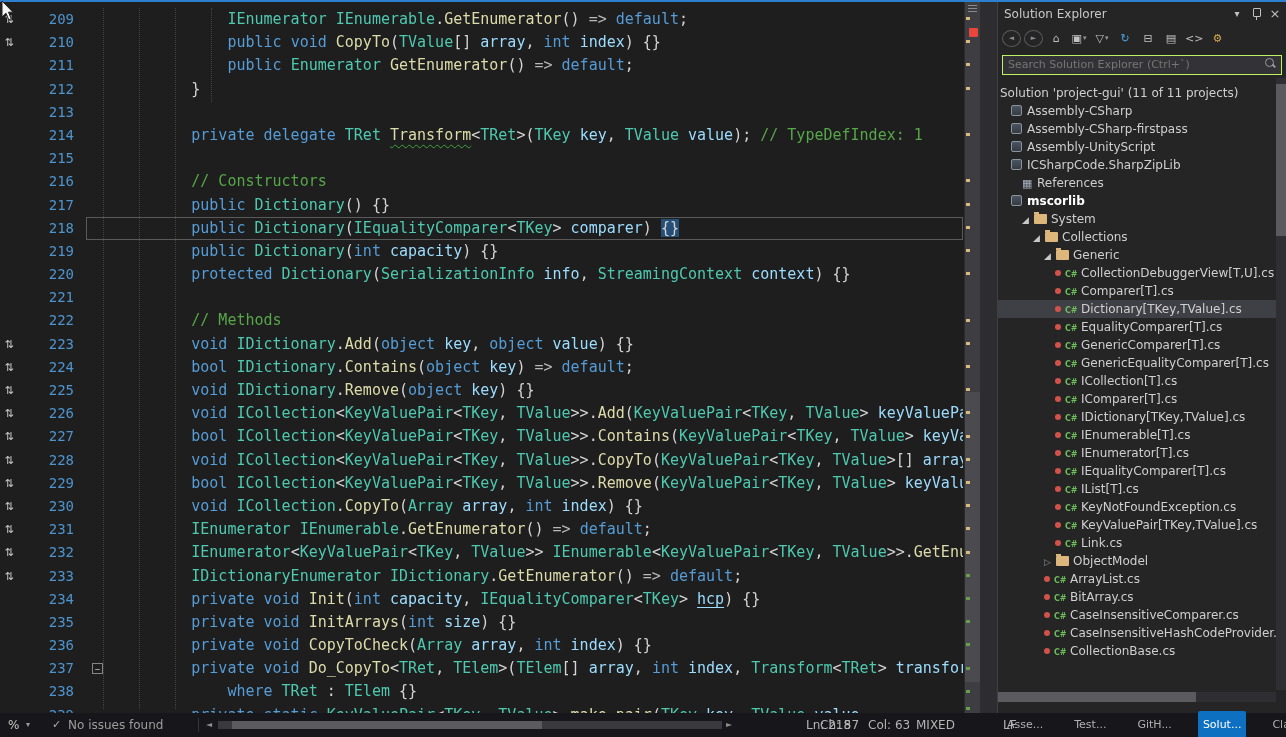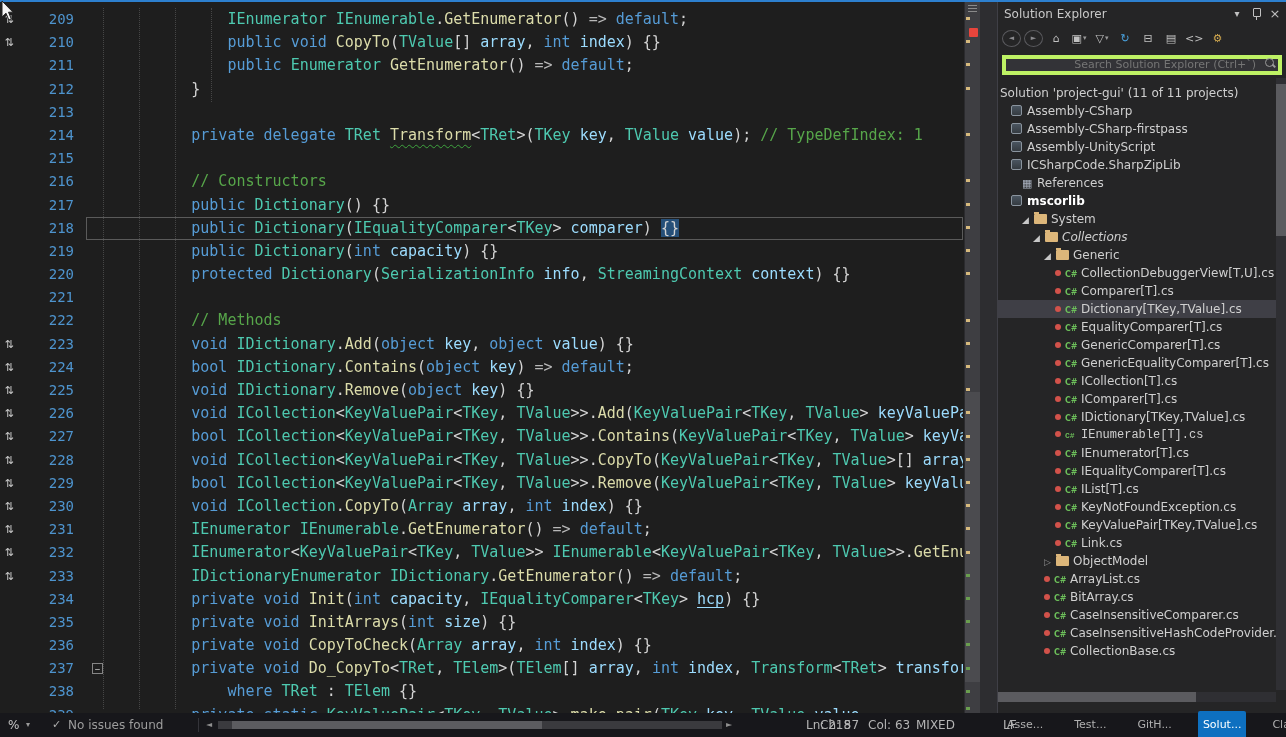--- a/index.html
+++ b/index.html
@@ -51,22 +51,22 @@
   .pt-ic{color:#c1c1c1;font-size:10px;width:14px;text-align:center;}
   .pin-icon{display:inline-block;width:8px;height:12px;position:relative;}
   .pin-icon::before{content:"";position:absolute;left:1px;top:0;width:6px;height:7px;border:1px solid #c1c1c1;border-radius:1px;}
   .pin-icon::after{content:"";position:absolute;left:4px;top:8px;width:1px;height:4px;background:#c1c1c1;}
   .panel-toolbar{height:24px;display:flex;align-items:center;padding-left:4px;}
   .tb-btn{height:18px;min-width:18px;display:flex;align-items:center;justify-content:center;
           color:#c1c1c1;font-size:11px;margin-right:3px;padding:0 1px;}
   .tb-btn.circ{border:1px solid #5a5a5e;border-radius:50%;width:15px;height:15px;min-width:15px;font-size:7px;color:#8a8a8e;}
   .tb-caret{font-size:7px;color:#9a9a9a;margin-left:1px;}
   .panel-search{height:26px;position:relative;padding:3px 4px 0 4px;box-sizing:border-box;}
-  .panel-search input{width:100%;height:20px;background:#333337;border:4px solid #bef264;color:#8a8a8a;
-        font:11px "DejaVu Sans", sans-serif;padding:0 22px 0 5px;box-sizing:border-box;outline:none;text-align:right;}
+  .panel-search input{width:100%;height:20px;background:#333337;border:1px solid #bef264;color:#8a8a8a;
+        font:11px "DejaVu Sans", sans-serif;padding:0 22px 0 5px;box-sizing:border-box;outline:none;}
   .search-glyph{position:absolute;right:12px;top:8px;width:7px;height:7px;border:1.5px solid #9a9a9a;border-radius:50%;}
   .search-glyph::after{content:"";position:absolute;left:6px;top:6px;width:4px;height:1.5px;background:#9a9a9a;transform:rotate(45deg);}
   #tree{position:absolute;left:0;right:10px;top:76px;height:614px;overflow:hidden;padding-top:6px;}
   .tree-row{height:18px;line-height:18px;white-space:nowrap;color:#cfcfcf;font-size:12px;}
   .tree-row.selected{background:#3f3f46;}
   .caret{display:inline-block;width:11px;font-size:9px;color:#b8b8b8;}
   .folder-ic{display:inline-block;width:13px;height:10px;background:#dcb67a;border-radius:1px;
              margin:0 4px 0 1px;position:relative;vertical-align:-1px;}
   .folder-ic::before{content:"";position:absolute;top:-2px;left:0;width:5px;height:2px;background:#dcb67a;}
   .proj-icon{display:inline-block;width:11px;height:11px;margin-right:5px;vertical-align:-1px;
@@ -230,32 +230,32 @@
     </div>
     <div id="tree">
         <div class="tree-row" style="padding-left: 2px;"><span class="tree-label">Solution 'project-gui' (11 of 11 projects)</span></div>
         <div class="tree-row" style="padding-left: 13px;"><span class="proj-icon"></span><span class="tree-label">Assembly-CSharp</span></div>
         <div class="tree-row" style="padding-left: 13px;"><span class="proj-icon"></span><span class="tree-label">Assembly-CSharp-firstpass</span></div>
         <div class="tree-row" style="padding-left: 13px;"><span class="proj-icon"></span><span class="tree-label">Assembly-UnityScript</span></div>
         <div class="tree-row" style="padding-left: 13px;"><span class="proj-icon"></span><span class="tree-label">ICSharpCode.SharpZipLib</span></div>
         <div class="tree-row" style="padding-left: 24px;"><span class="refs-icon">▦</span><span class="tree-label">References</span></div>
         <div class="tree-row" style="padding-left: 13px;"><span class="proj-icon"></span><span class="tree-label bold">mscorlib</span></div>
         <div class="tree-row" style="padding-left: 24px;"><span class="caret" style="color: rgb(200, 200, 200);">◢</span><span class="folder-ic"></span><span class="tree-label">System</span></div>
-        <div class="tree-row" style="padding-left: 35px; font-style: italic;"><span class="caret" style="color: rgb(200, 200, 200);">◢</span><span class="folder-ic"></span><span class="tree-label">Collections</span></div>
+        <div class="tree-row" style="padding-left: 35px;"><span class="caret" style="color: rgb(200, 200, 200);">◢</span><span class="folder-ic"></span><span class="tree-label">Collections</span></div>
         <div class="tree-row" style="padding-left: 46px;"><span class="caret" style="color: rgb(200, 200, 200);">◢</span><span class="folder-ic"></span><span class="tree-label">Generic</span></div>
         <div class="tree-row" style="padding-left: 57px;"><span class="red-dot"></span><span class="cs-icon">C#</span><span class="tree-label">CollectionDebuggerView[T,U].cs</span></div>
         <div class="tree-row" style="padding-left: 57px;"><span class="red-dot"></span><span class="cs-icon">C#</span><span class="tree-label">Comparer[T].cs</span></div>
         <div class="tree-row selected" style="padding-left: 57px;"><span class="red-dot"></span><span class="cs-icon">C#</span><span class="tree-label">Dictionary[TKey,TValue].cs</span></div>
         <div class="tree-row" style="padding-left: 57px;"><span class="red-dot"></span><span class="cs-icon">C#</span><span class="tree-label">EqualityComparer[T].cs</span></div>
         <div class="tree-row" style="padding-left: 57px;"><span class="red-dot"></span><span class="cs-icon">C#</span><span class="tree-label">GenericComparer[T].cs</span></div>
         <div class="tree-row" style="padding-left: 57px;"><span class="red-dot"></span><span class="cs-icon">C#</span><span class="tree-label">GenericEqualityComparer[T].cs</span></div>
         <div class="tree-row" style="padding-left: 57px;"><span class="red-dot"></span><span class="cs-icon">C#</span><span class="tree-label">ICollection[T].cs</span></div>
         <div class="tree-row" style="padding-left: 57px;"><span class="red-dot"></span><span class="cs-icon">C#</span><span class="tree-label">IComparer[T].cs</span></div>
         <div class="tree-row" style="padding-left: 57px;"><span class="red-dot"></span><span class="cs-icon">C#</span><span class="tree-label">IDictionary[TKey,TValue].cs</span></div>
-        <div class="tree-row" style="padding-left: 57px; font-family: Liberation Mono, monospace;"><span class="red-dot"></span><span class="cs-icon">C#</span><span class="tree-label">IEnumerable[T].cs</span></div>
+        <div class="tree-row" style="padding-left: 57px;"><span class="red-dot"></span><span class="cs-icon">C#</span><span class="tree-label">IEnumerable[T].cs</span></div>
         <div class="tree-row" style="padding-left: 57px;"><span class="red-dot"></span><span class="cs-icon">C#</span><span class="tree-label">IEnumerator[T].cs</span></div>
         <div class="tree-row" style="padding-left: 57px;"><span class="red-dot"></span><span class="cs-icon">C#</span><span class="tree-label">IEqualityComparer[T].cs</span></div>
         <div class="tree-row" style="padding-left: 57px;"><span class="red-dot"></span><span class="cs-icon">C#</span><span class="tree-label">IList[T].cs</span></div>
         <div class="tree-row" style="padding-left: 57px;"><span class="red-dot"></span><span class="cs-icon">C#</span><span class="tree-label">KeyNotFoundException.cs</span></div>
         <div class="tree-row" style="padding-left: 57px;"><span class="red-dot"></span><span class="cs-icon">C#</span><span class="tree-label">KeyValuePair[TKey,TValue].cs</span></div>
         <div class="tree-row" style="padding-left: 57px;"><span class="red-dot"></span><span class="cs-icon">C#</span><span class="tree-label">Link.cs</span></div>
         <div class="tree-row" style="padding-left: 46px;"><span class="caret" style="color: rgb(144, 144, 144);">▷</span><span class="folder-ic"></span><span class="tree-label">ObjectModel</span></div>
         <div class="tree-row" style="padding-left: 46px;"><span class="red-dot"></span><span class="cs-icon">C#</span><span class="tree-label">ArrayList.cs</span></div>
         <div class="tree-row" style="padding-left: 46px;"><span class="red-dot"></span><span class="cs-icon">C#</span><span class="tree-label">BitArray.cs</span></div>
         <div class="tree-row" style="padding-left: 46px;"><span class="red-dot"></span><span class="cs-icon">C#</span><span class="tree-label">CaseInsensitiveComparer.cs</span></div>

